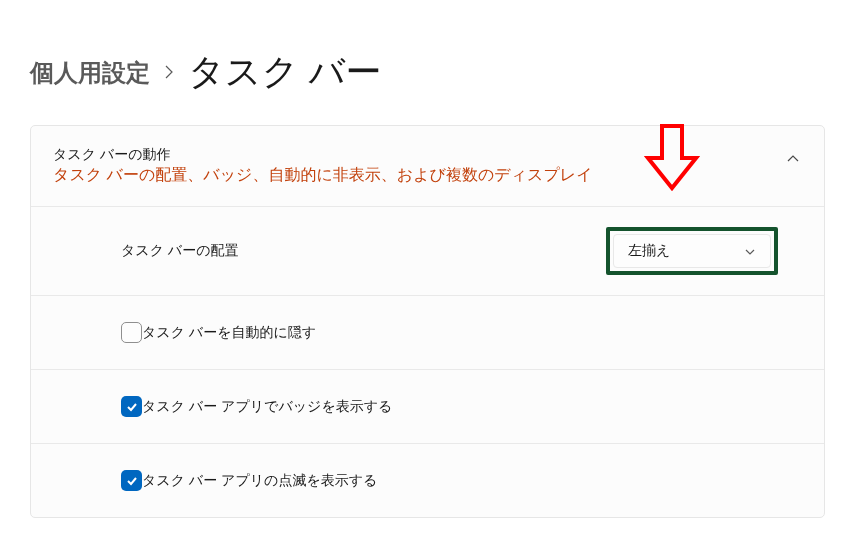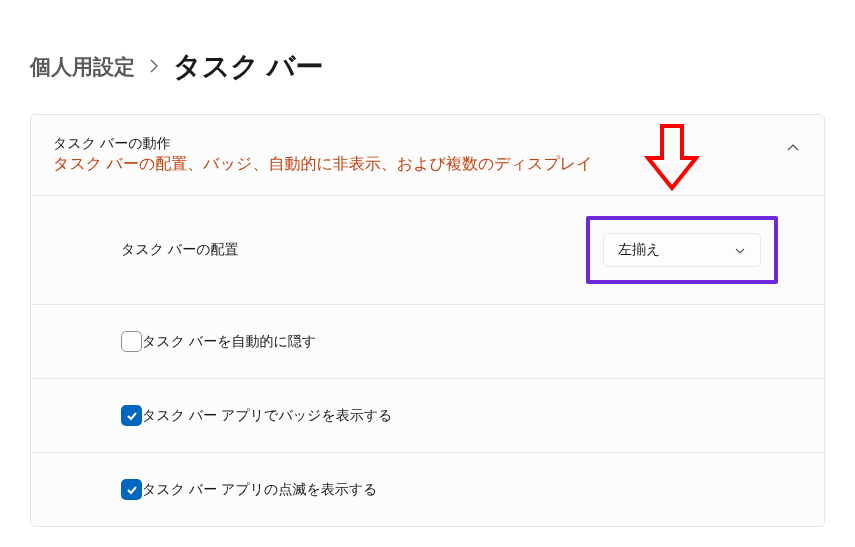--- a/index.html
+++ b/index.html
@@ -15,32 +15,32 @@
       overflow: hidden;
       padding: 0;
     }
     .breadcrumb {
       padding: 48px 30px 28px 30px;
       display: flex;
       align-items: center;
       gap: 14px;
     }
     .breadcrumb-parent {
-      font-size: 21px;
+      font-size: 24px;
       font-weight: 600;
       color: #5a5a5a;
     }
     .breadcrumb-sep {
       font-size: 22px;
       color: #5a5a5a;
       font-weight: 400;
     }
     .breadcrumb-current {
-      font-size: 28px;
-      font-weight: 700;
+      font-size: 36px;
+      font-weight: 400;
       color: #1a1a1a;
     }
     .panel {
       margin: 0 30px;
       border: 1px solid #e6e6e6;
       border-radius: 5px;
       background: #fcfcfc;
     }
     .panel-header {
       display: flex;
@@ -79,22 +79,22 @@
     .row-alignment {
       display: flex;
       justify-content: space-between;
       align-items: center;
     }
     .row-label {
       font-size: 14px;
       color: #1a1a1a;
     }
     .dropdown-highlight {
-      border: 4px solid #6d28d9;
-      padding: 13px;
+      border: 4px solid #14532d;
+      padding: 3px;
       border-radius: 2px;
       margin-right: 24px;
       margin-left: 47px;
     }
     .dropdown {
       display: flex;
       align-items: center;
       justify-content: space-between;
       width: 158px;
       height: 34px;

